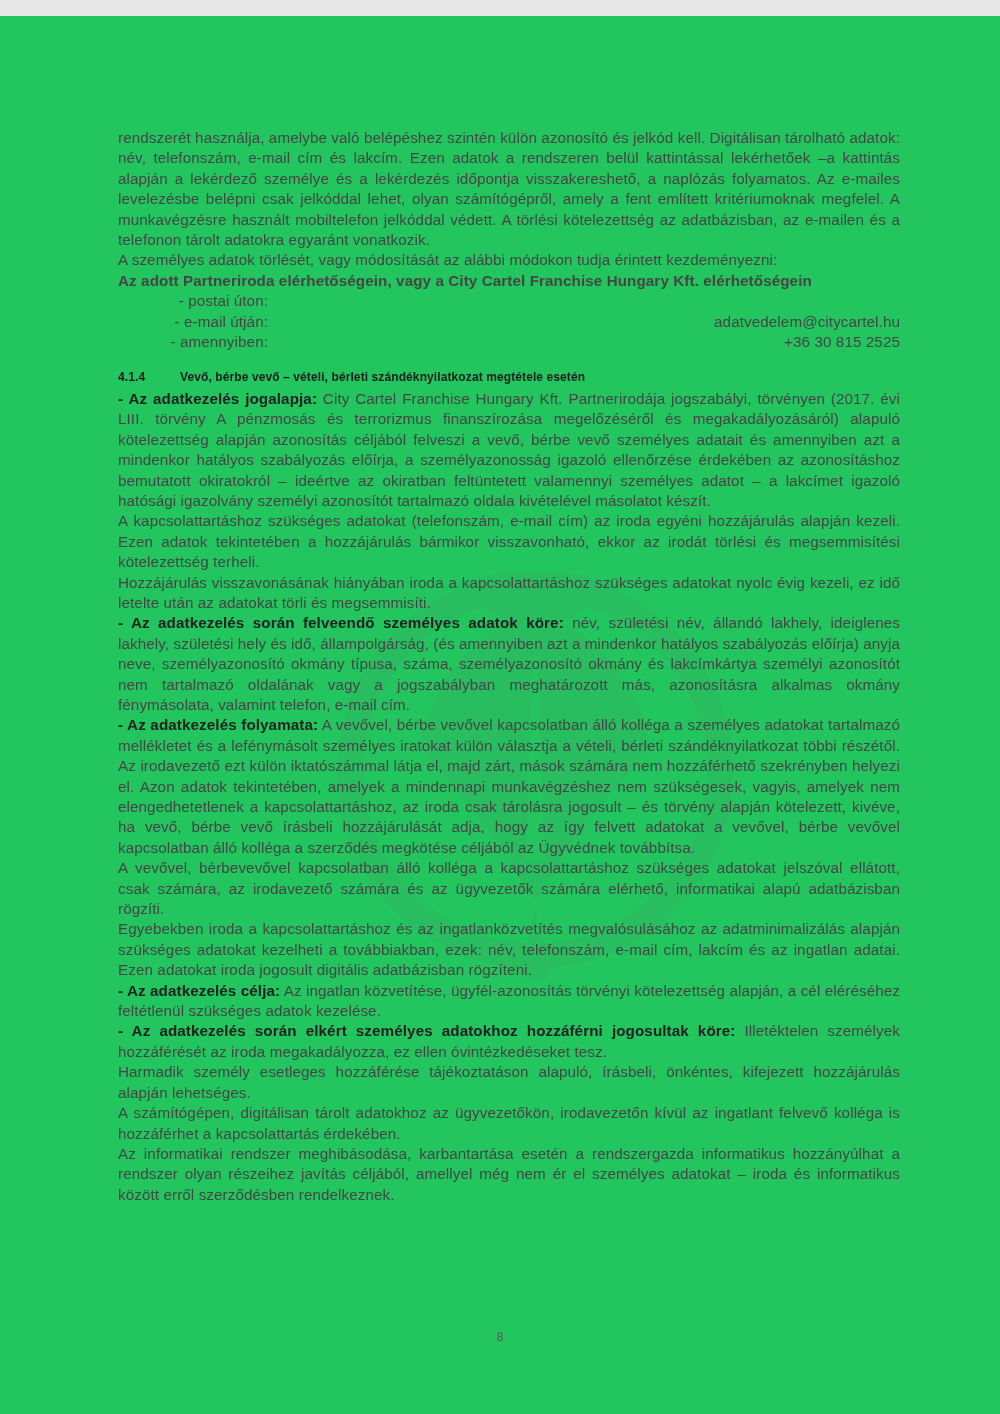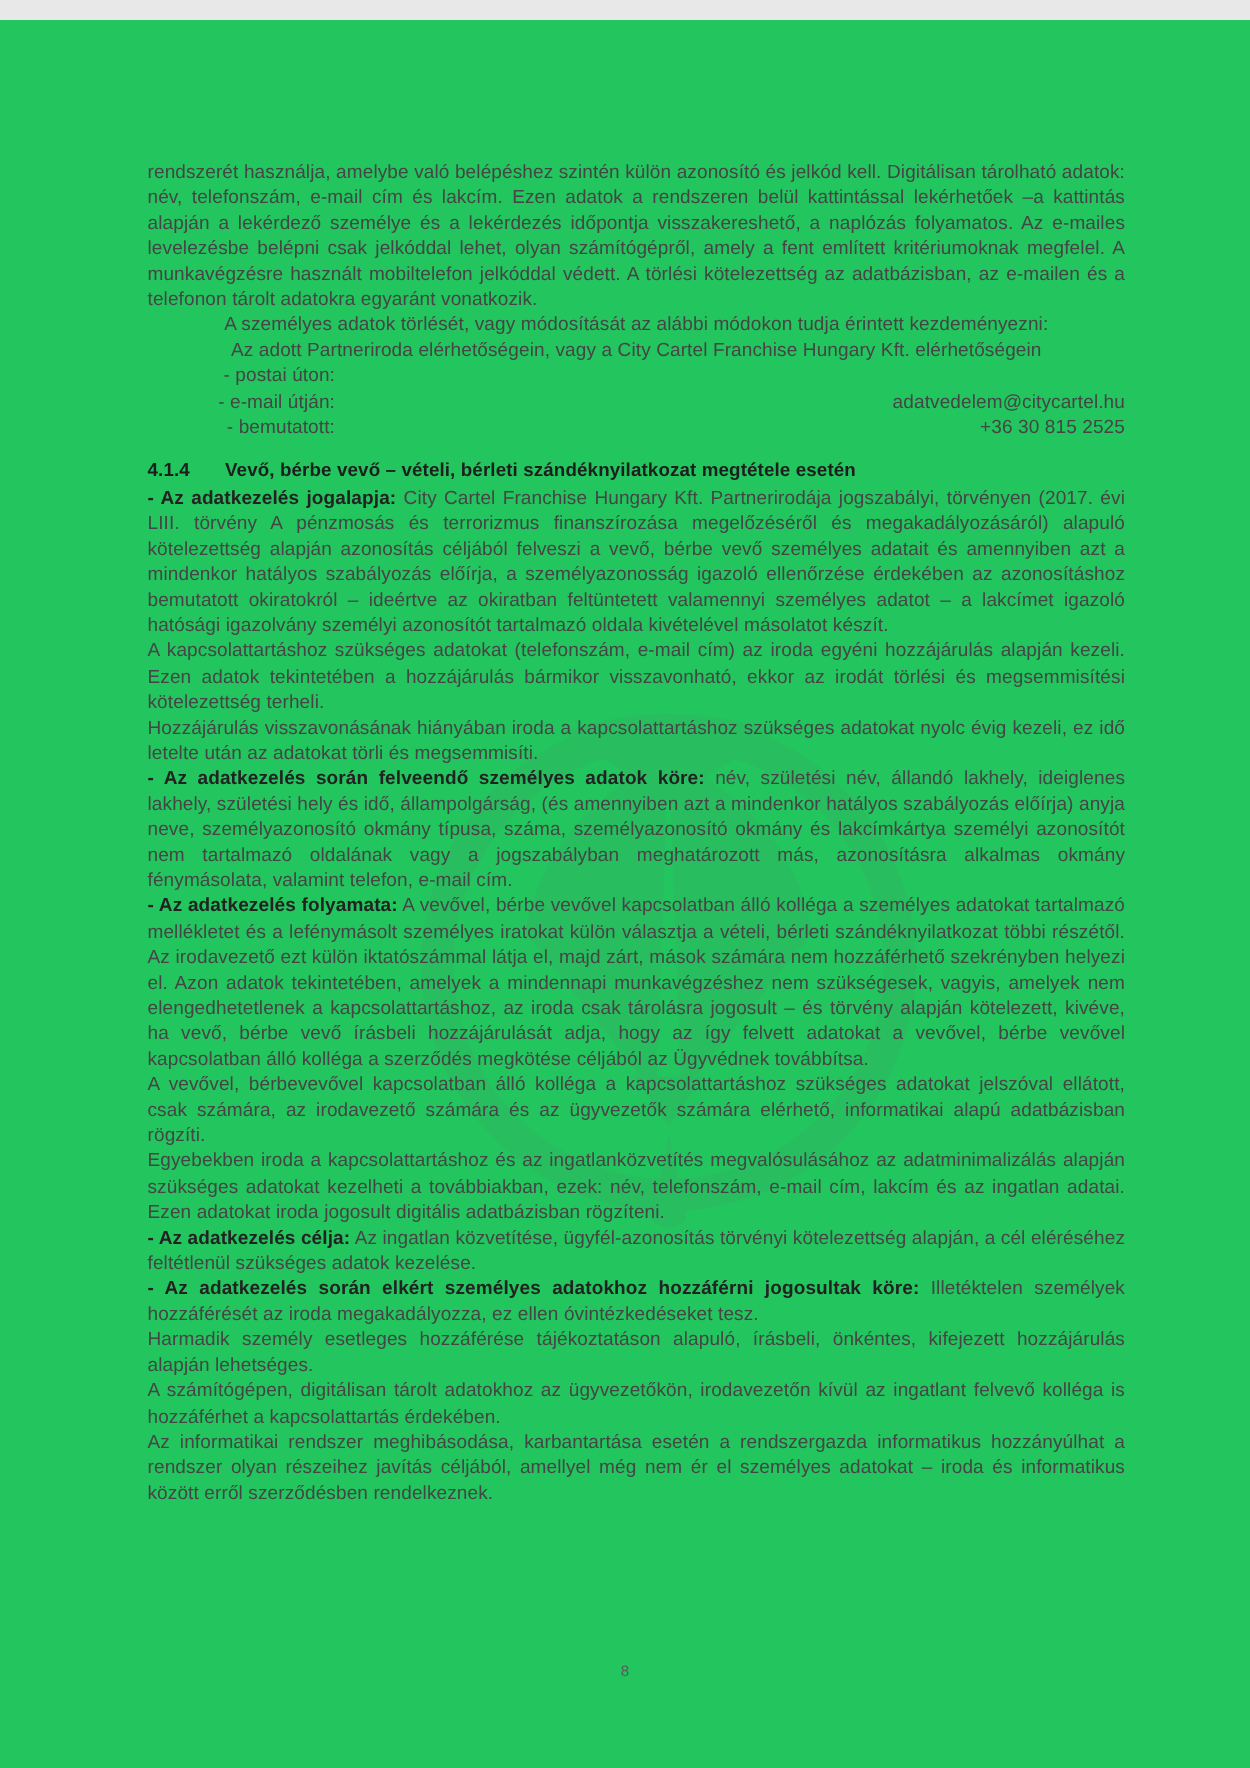--- a/index.html
+++ b/index.html
@@ -37,35 +37,35 @@
     text-align: justify;
   }
   .content p {
     margin: 0;
     padding: 0;
   }
   .content strong {
     color: #222222;
     font-weight: 700;
   }
-  .indent-sm { padding-left: 4px; text-align: center; }
-  .no-just { text-align: center; }
+  .indent-sm { padding-left: 4px; text-align: left; font-weight: bold; }
+  .no-just { text-align: left; }
   .contact-row {
     display: flex;
     text-align: right;
   }
   .contact-label {
     flex: 0 0 150px;
   }
   .contact-value {
     flex: 1 1 auto;
   }
   .section-heading {
     margin: 15px 0 1px 0;
-    font-size: 15px;
+    font-size: 12px;
     font-weight: 700;
     color: #1e1e1e;
     text-align: left;
     letter-spacing: 0.1px;
   }
   .section-number {
     display: inline-block;
     width: 62px;
   }
   .page-footer {
@@ -105,21 +105,21 @@
     <p class="indent-sm">Az adott Partneriroda elérhetőségein, vagy a City Cartel Franchise Hungary Kft. elérhetőségein</p>
 
     <div class="contact-row">
       <span class="contact-label">- postai úton:</span>
     </div>
     <div class="contact-row">
       <span class="contact-label">- e-mail útján:</span>
       <span class="contact-value">adatvedelem@citycartel.hu</span>
     </div>
     <div class="contact-row">
-      <span class="contact-label">- bemutatott:</span>
+      <span class="contact-label">- amennyiben:</span>
       <span class="contact-value">+36 30 815 2525</span>
     </div>
 
     <h2 class="section-heading">
       <span class="section-number">4.1.4</span><span>Vevő, bérbe vevő – vételi, bérleti szándéknyilatkozat megtétele esetén</span>
     </h2>
 
     <p>
       <strong>- Az adatkezelés jogalapja:</strong><span> City Cartel Franchise Hungary Kft. Partnerirodája jogszabályi, törvényen (2017. évi LIII. törvény A pénzmosás és terrorizmus finanszírozása megelőzéséről és megakadályozásáról) alapuló kötelezettség alapján azonosítás céljából felveszi a vevő, bérbe vevő személyes adatait és amennyiben azt a mindenkor hatályos szabályozás előírja, a személyazonosság igazoló ellenőrzése érdekében az azonosításhoz bemutatott okiratokról – ideértve az okiratban feltüntetett valamennyi személyes adatot – a lakcímet igazoló hatósági igazolvány személyi azonosítót tartalmazó oldala kivételével másolatot készít.</span>
     </p>

